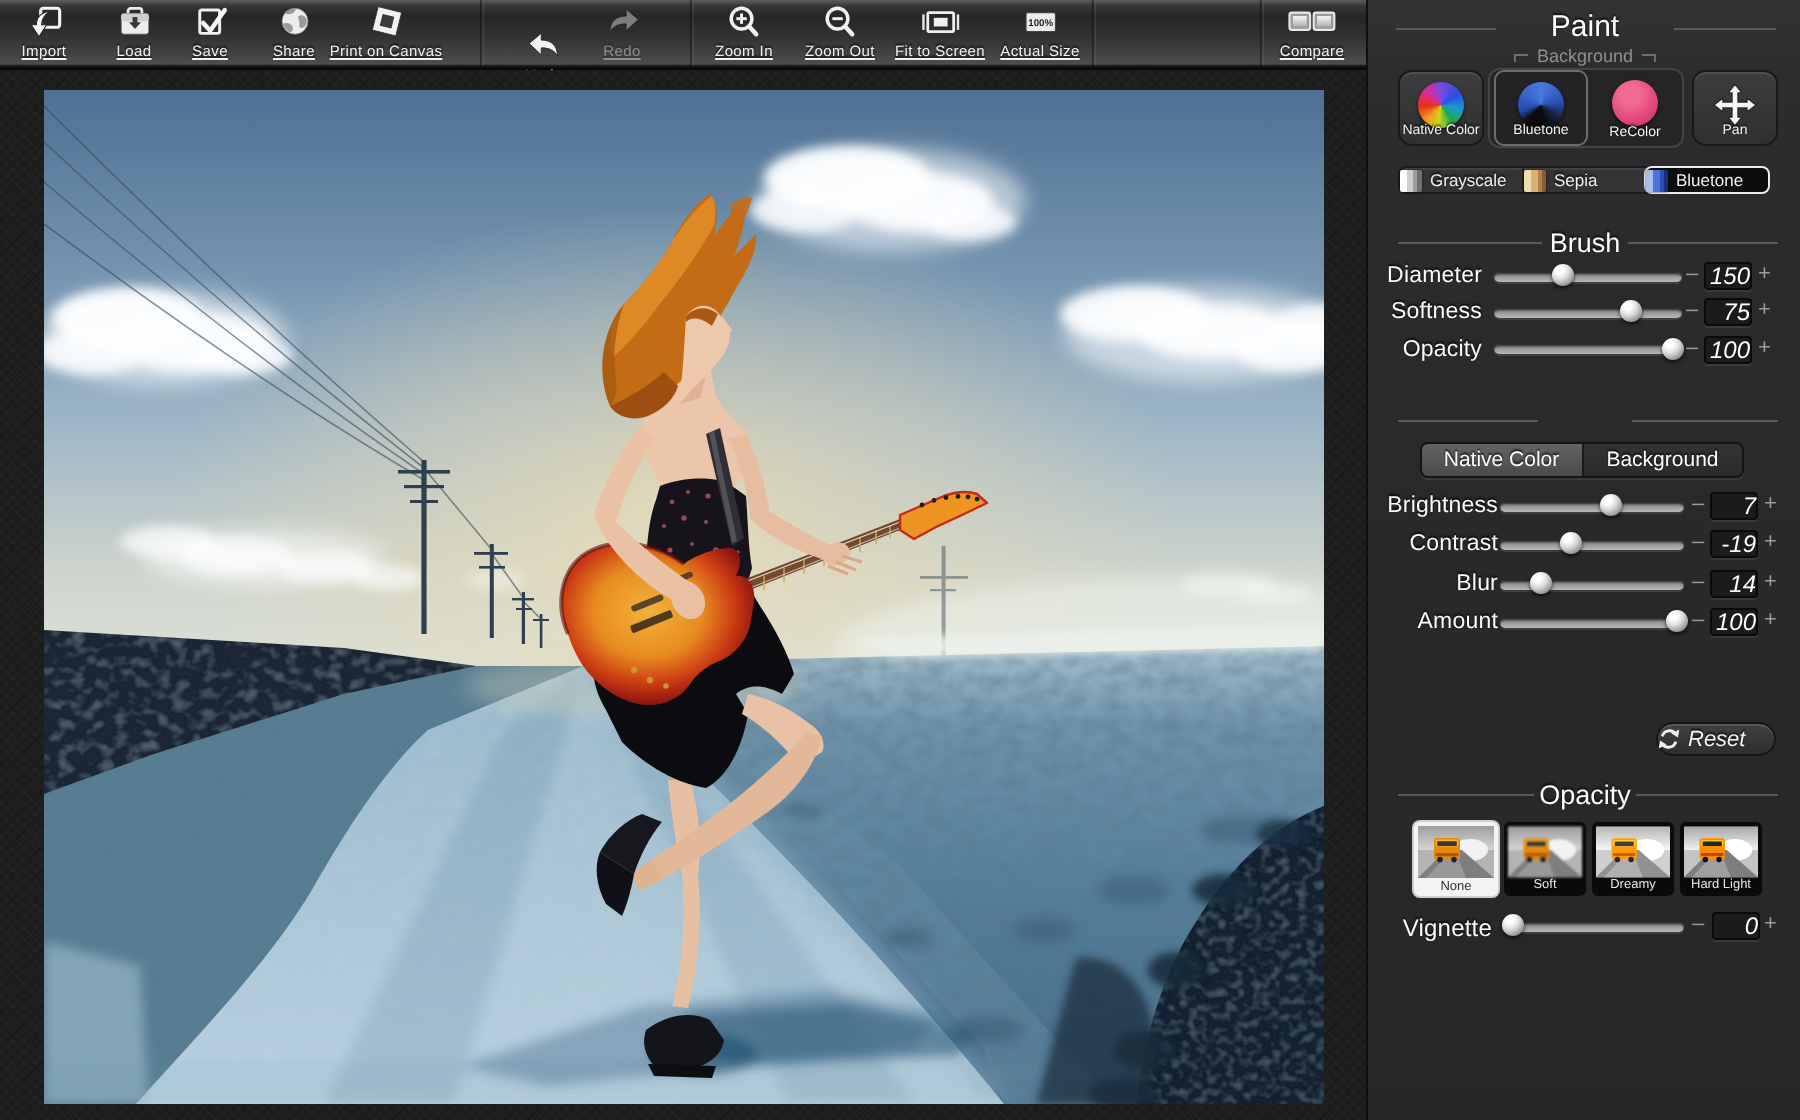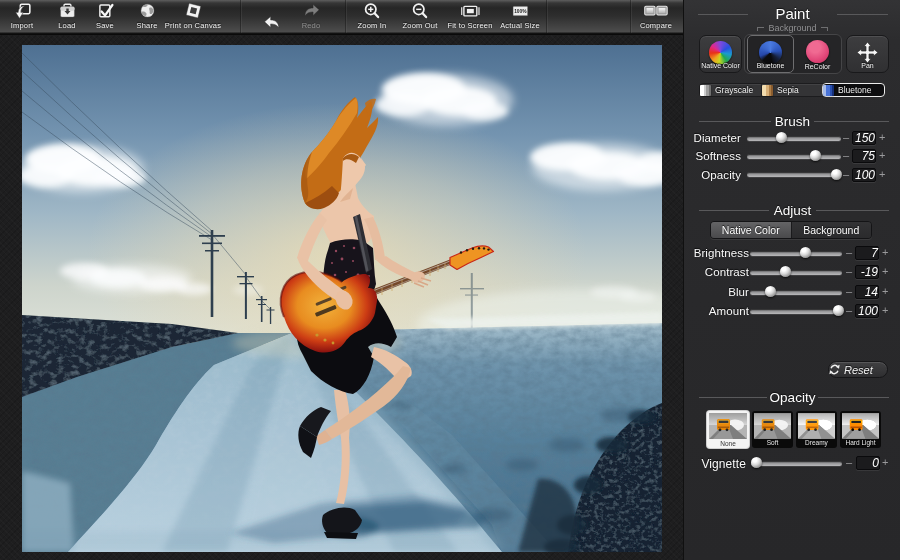--- a/index.html
+++ b/index.html
@@ -7,21 +7,21 @@
     font-family:"Liberation Sans", sans-serif; }
   #app { position:relative; width:900px; height:560px; }
 
   
   #toolbar { position:absolute; left:0; top:0; width:683px; height:35px;
     background:linear-gradient(180deg,#5e5e5e 0px,#363636 3px,#262626 8px,#2e2e2e 16px,#454545 28px,#4d4d4d 32px,#161616 33px,#060606 35px);
   }
   .tbtn { position:absolute; top:0; height:35px; text-align:center; color:#f0f0f0; }
   .tbtn svg { display:block; margin:2px auto 0; height:19px; width:auto; }
   .tbtn .lbl { font-size:7.5px; letter-spacing:0.2px; color:#f2f2f2; margin-top:0px;
-     text-shadow:0 -1px 1px rgba(0,0,0,0.8); white-space:nowrap; }
+     text-shadow:0 -1px 1px rgba(0,0,0,0.8); white-space:nowrap;text-decoration:underline; }
   .tsep { position:absolute; top:0; width:2px; height:33px;
      background:linear-gradient(90deg, rgba(0,0,0,0.55), rgba(255,255,255,0.12)); }
 
   
   #canvasArea { position:absolute; left:0; top:35px; width:683px; height:525px;
     background:
       repeating-linear-gradient(45deg, rgba(255,255,255,0.018) 0 1px, transparent 1px 4px),
       repeating-linear-gradient(-45deg, rgba(0,0,0,0.14) 0 1px, transparent 1px 4px),
       #1e1e1f;
   }
@@ -550,21 +550,20 @@
     <div class="srow" style="left:0;top:167.5px;width:217px;">
       <div class="slbl" style="left:0;width:57px;">Opacity</div>
       <div class="track" style="left:63px;width:94px;">
           <div class="thumb" style="left:84px;"></div>
         </div>
       <div class="minus" style="left:159px;">–</div>
       <div class="vbox" style="left:168px;">100</div>
       <div class="plus" style="left:195px;">+</div>
     </div>
 
-    <div class="sect stitle" style="top:203px;font-size:13.5px;">Adjust</div>
     <div class="sline" style="left:15px;top:210px;width:70px;"></div>
     <div class="sline" style="left:132px;top:210px;width:73px;"></div>
     <div class="adjseg" style="left:26px;top:221px;width:162px;">
       <div class="half on">Native Color</div>
       <div class="half off">Background</div>
     </div>
 
     <div class="srow" style="left:0;top:246px;width:217px;">
       <div class="slbl" style="left:0;width:65px;">Brightness</div>
       <div class="track" style="left:66px;width:92px;">

